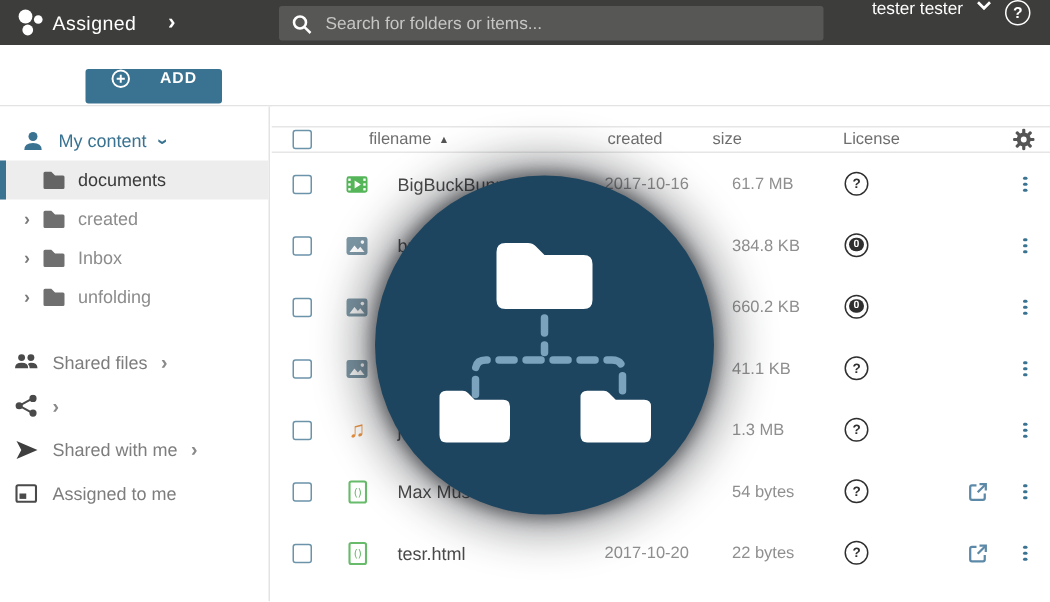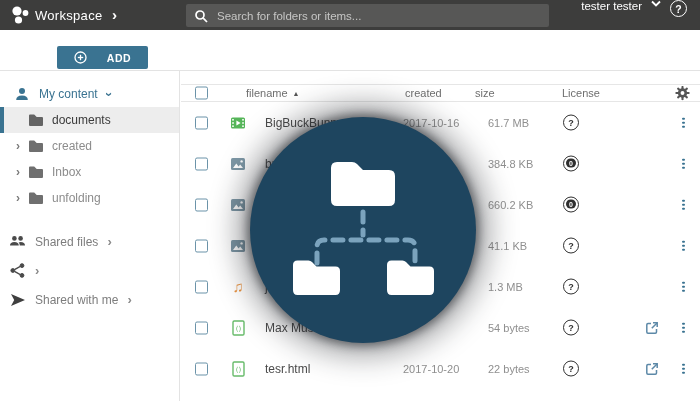--- a/index.html
+++ b/index.html
@@ -21,21 +21,21 @@
   .topbar-right { position:absolute; right:13px; top:0; height:30px; display:flex; align-items:flex-start; gap:9px; }
   .username { color:#fff; font-size:11.5px; }
   .help-circ { width:17px; height:17px; border:1.6px solid #fff; border-radius:50%;
     color:#fff; font-size:10.5px; font-weight:bold; display:flex; align-items:center; justify-content:center; }
 
   
   #toolbar { position:absolute; left:0; top:30px; width:700px; height:41px; background:#fff;
     border-bottom:1px solid #e3e3e3; }
   .add-btn { position:absolute; left:57px; top:16px; width:91px; height:23px;
     background:var(--accent,#3a7391); border:none; border-radius:2px; color:#fff;
-    font-size:10.5px; font-weight:bold; letter-spacing:.6px; display:flex; align-items:center;
+    font-size:10.5px; font-weight:bold; letter-spacing:.6px; display:flex; align-items:flex-start;
     justify-content:center; gap:20px; cursor:pointer; font-family:inherit; }
   .breadcrumb { position:absolute; left:190px; top:50px; display:flex; align-items:center; gap:5px; font-size:12px; }
   .bc-root { color:#76a3b8; }
   .bc-sep { color:#9a9a9a; font-size:12px; }
   .bc-current { color:#3a3a3a; }
   .grid-icon { position:absolute; right:10px; top:51px; width:14px; height:14px; }
 
   
   #sidebar { position:absolute; left:0; top:71px; width:180px; height:330px;
     border-right:1px solid #e3e3e3; background:#fff; padding-top:10px; }
@@ -93,21 +93,21 @@
   <div id="topbar">
     <div class="logo-wrap">
       <svg width="22" height="20" viewBox="0 0 22 20">
           <g fill="#fff">
         <circle cx="7" cy="6" r="4.6"></circle>
             <circle cx="15.5" cy="8" r="2.9"></circle>
             <circle cx="8.5" cy="15" r="3.6"></circle>
       </g>
         </svg>
     </div>
-    <div class="app-title">Workspace</div>
+    <div class="app-title">Assigned</div>
     <div class="title-chev">›</div>
     <div class="searchbox">
       <span style="display:flex;">
         <svg width="14" height="14" viewBox="0 0 14 14" fill="none" stroke="#fff" stroke-width="1.7">
           <circle cx="6" cy="6" r="4"></circle>
             <line x1="9.2" y1="9.2" x2="13" y2="13"></line>
         </svg>
       </span>
       <span class="ph">Search for folders or items...</span>
     </div>
@@ -227,20 +227,29 @@
           <span class="chev">›</span>
         </div>
         <div class="side-item">
           <span style="display:flex;width:17px;justify-content:center;">
             <svg width="16" height="14" viewBox="0 0 16 14" fill="#3f3f3f">
               <path d="M1 1 L15 7 L1 13 L4.2 7 Z"></path>
             </svg>
           </span>
           <span class="lbl">Shared with me</span>
           <span class="chev">›</span>
+        </div>
+        <div class="side-item">
+          <span style="display:flex;width:17px;justify-content:center;">
+            <svg width="15" height="14" viewBox="0 0 15 14" fill="none" stroke="#4a4a4a" stroke-width="1.4">
+              <rect x="1" y="1.5" width="13" height="11" rx="1"></rect>
+              <rect x="3" y="7" width="4.5" height="3.6" fill="#4a4a4a" stroke="none"></rect>
+            </svg>
+          </span>
+          <span class="lbl">Assigned to me</span>
         </div>
       </div>
   </div>
 
   <div id="main">
     <div class="table-head">
       <span class="pos-check checkbox"></span>
       <span class="hc h-name"><span>filename</span><span class="sort-arrow">▲</span></span>
       <span class="hc h-created">created</span>
       <span class="hc h-size">size</span>

